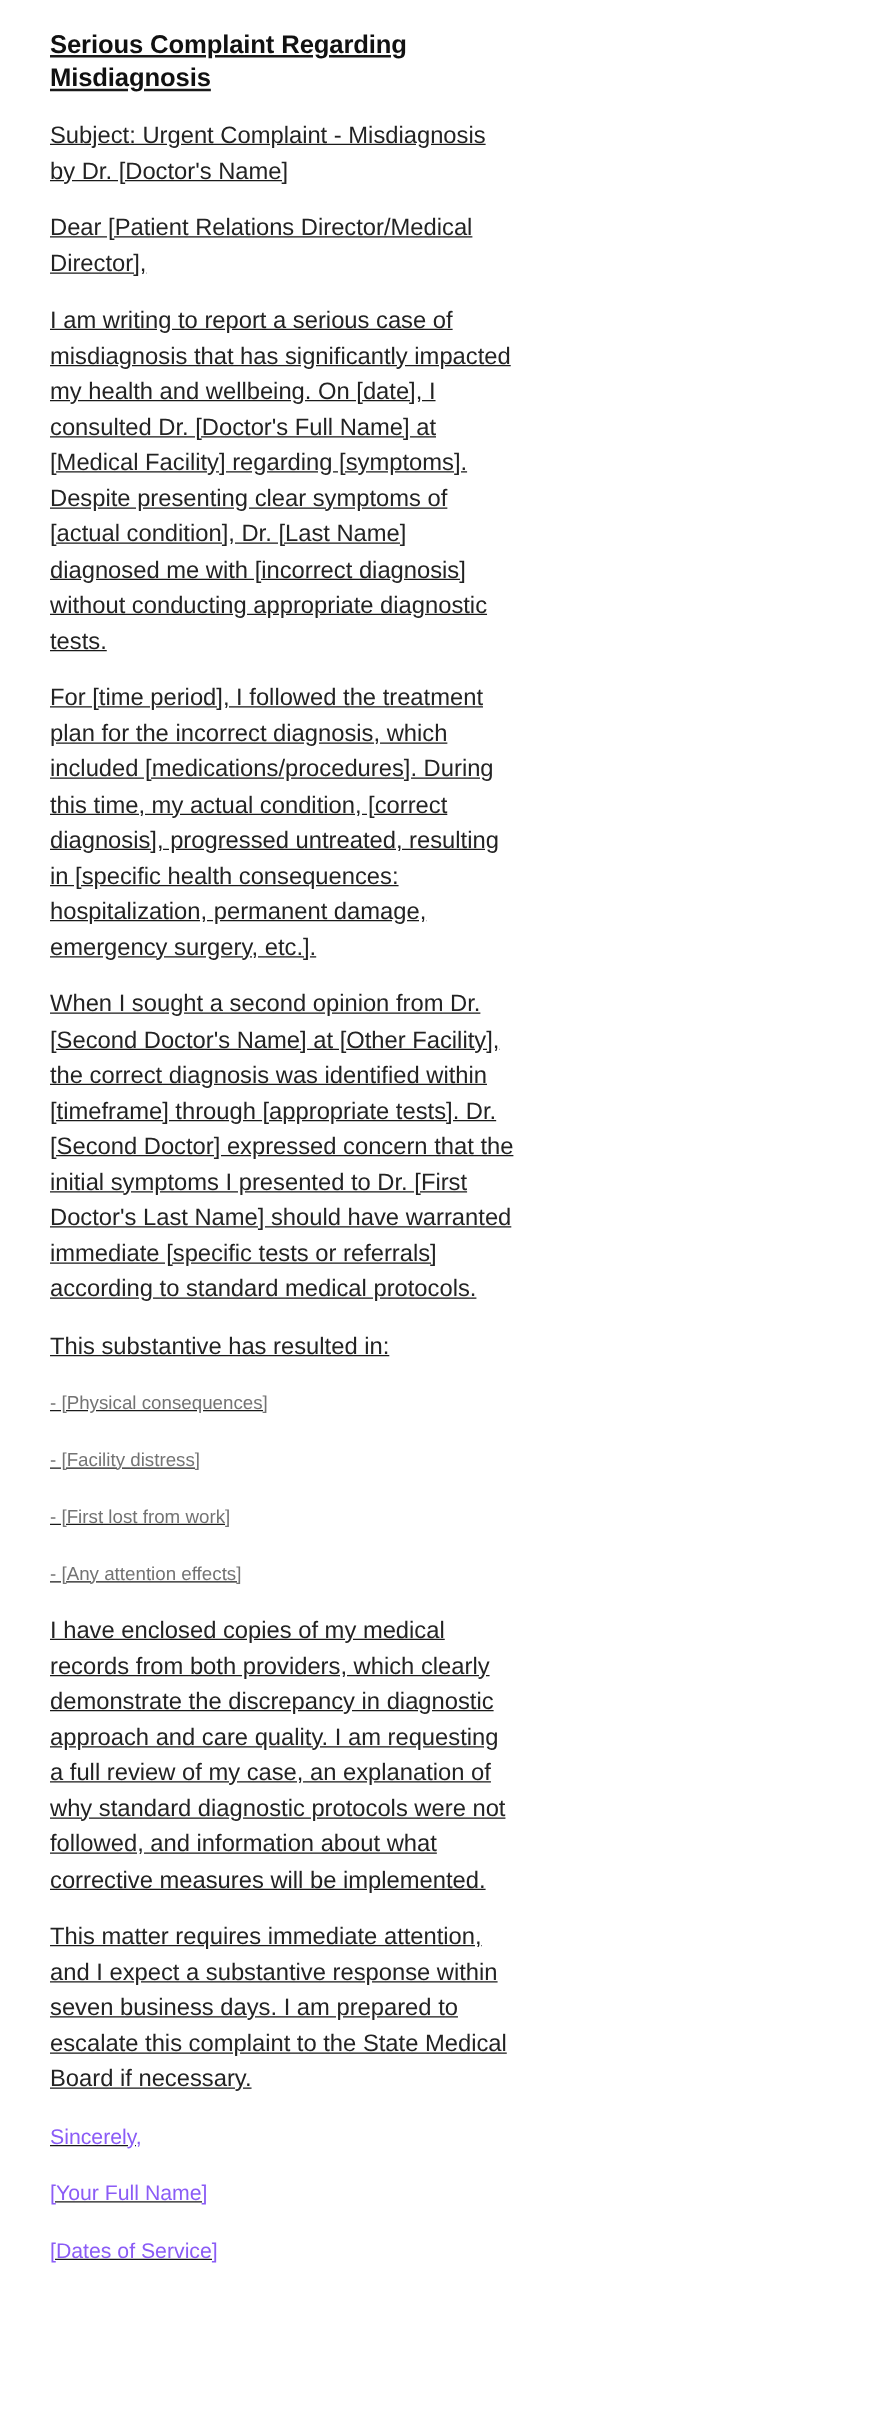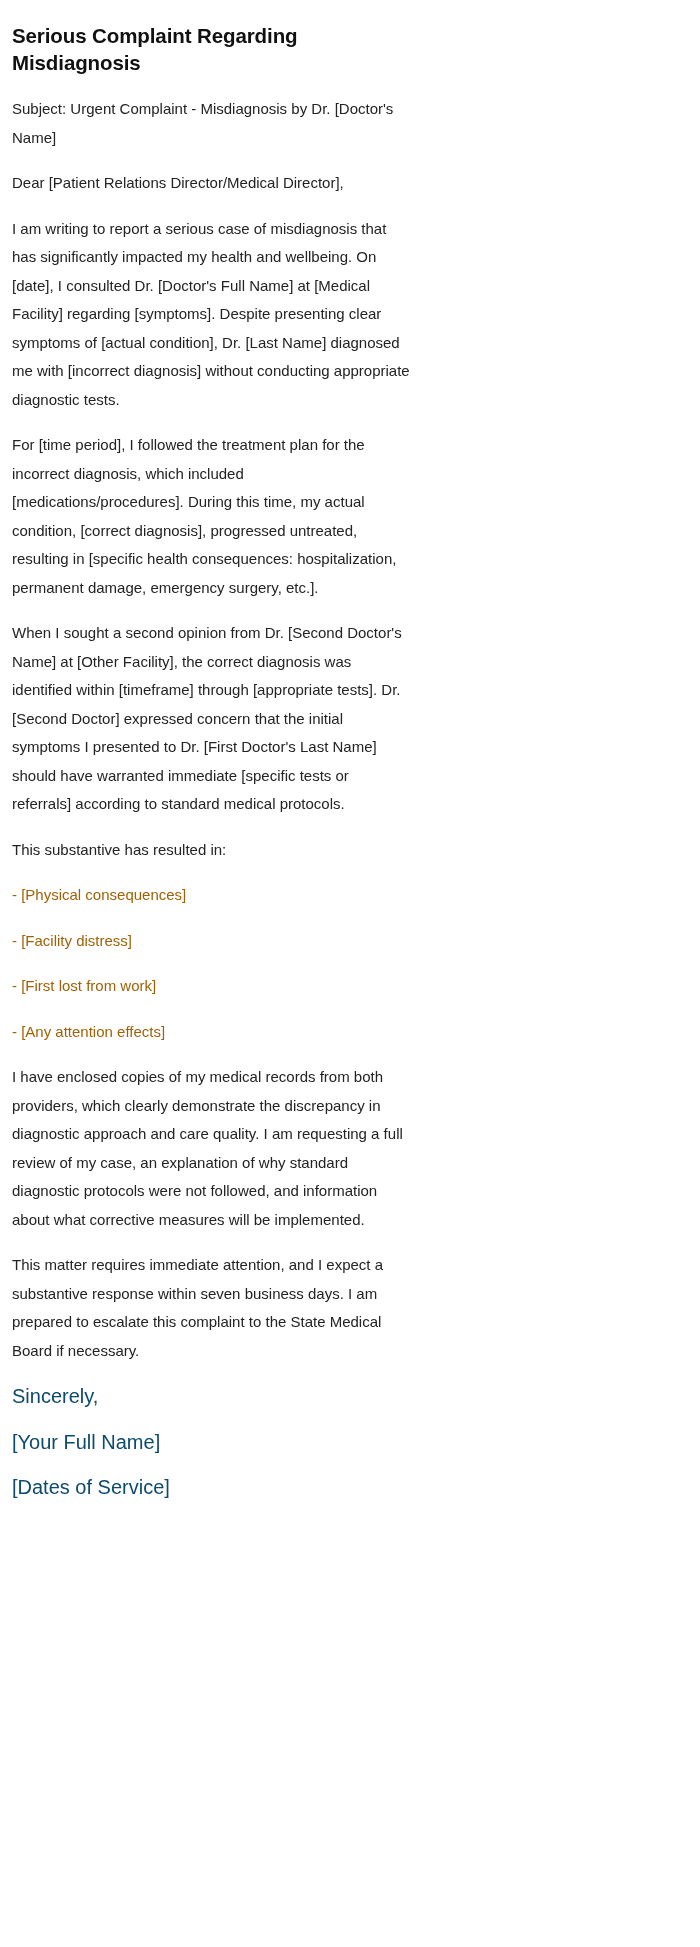--- a/index.html
+++ b/index.html
@@ -10,51 +10,52 @@
   body {
     width: 700px;
     min-height: 1947px;
     font-family: "Liberation Sans", sans-serif;
     color: #1a1a1a;
     -webkit-font-smoothing: antialiased;
   }
   .page {
     width: 596px;
     box-sizing: border-box;
-    padding: 22px 185px 24px 12px;
+    padding: 22px 185px 24px 40px;
+    text-decoration: underline;
   }
   .doc-title {
     font-size: 20.5px;
     line-height: 1.32;
     font-weight: 700;
     color: #111111;
     margin: 0 0 19px 0;
     letter-spacing: -0.1px;
   }
   .para {
-    font-size: 15px;
+    font-size: 19px;
     line-height: 28.5px;
     color: #232323;
     margin: 0 0 17px 0;
     font-weight: 400;
   }
   .para:last-child {
     margin-bottom: 0;
   }
   .list-item {
     font-size: 15px;
     line-height: 28.5px;
-    color: #a16207;
+    color: #737373;
     margin: 0 0 17px 0;
     font-weight: 400;
   }
   .sign-line {
-    font-size: 20px;
+    font-size: 17px;
     line-height: 28.5px;
-    color: #0c4a6e;
+    color: #8b5cf6;
     margin: 0 0 17px 0;
   }
 </style>
 </head>
 <body>
 
 <div class="page">
 
   <h1 class="doc-title">Serious Complaint Regarding Misdiagnosis</h1>
 

